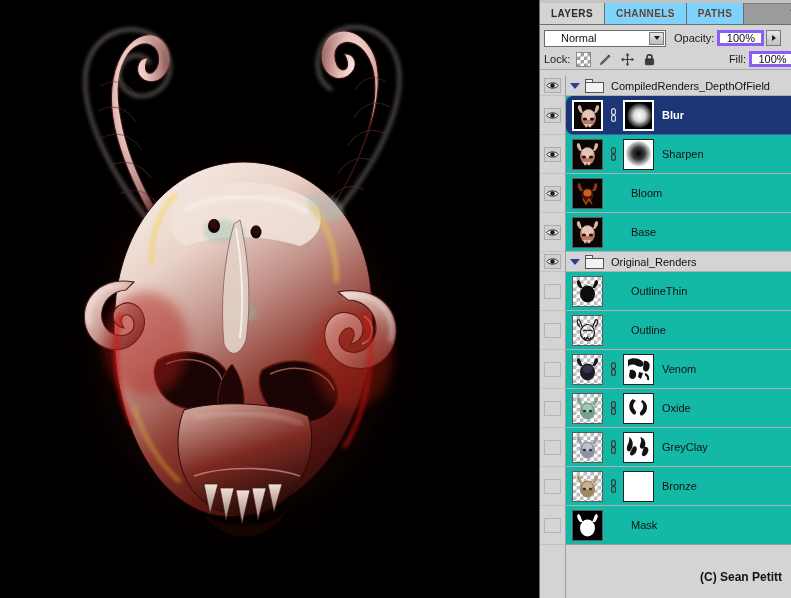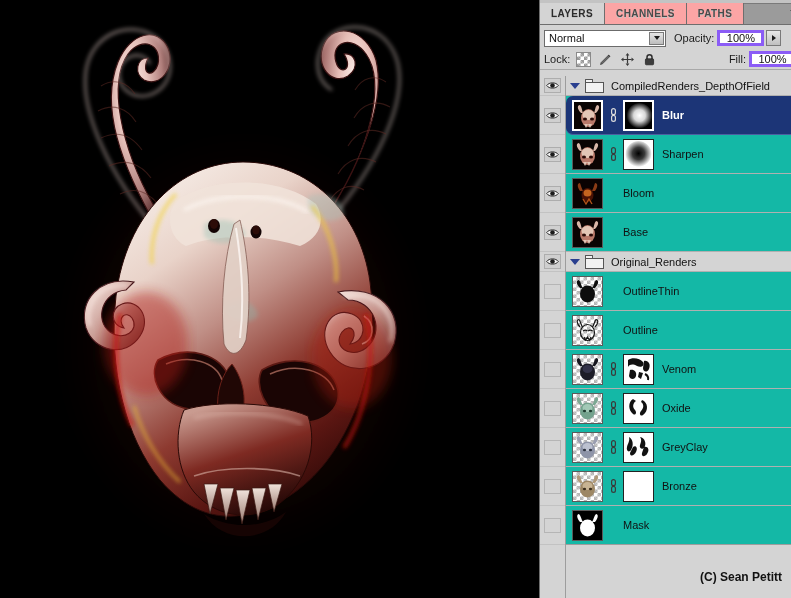--- a/index.html
+++ b/index.html
@@ -16,33 +16,33 @@
   #panel{position:absolute;left:539px;top:0;width:278px;height:598px;
          background:#d4d4d4;border-left:1px solid #6e6e6e;
          box-sizing:border-box;}
 
   .tabstrip{position:relative;height:24px;background:#9b9b9b;
             border-bottom:1px solid #6e6e6e;display:flex;align-items:flex-end;}
   .tabstrip::before{content:"";position:absolute;left:0;right:0;top:0;height:3px;
             background:#c3c3c3;border-bottom:1px solid #7a7a7a;}
   .tab{position:relative;height:21px;line-height:21px;padding:0 11px;
        font-size:10px;font-weight:bold;letter-spacing:.4px;color:#4a4a4a;
-       background:#fca5a5;border-right:1px solid #6e6e6e;text-shadow:0 1px 0 #c6c6c6;}
+       background:#7dd3fc;border-right:1px solid #6e6e6e;text-shadow:0 1px 0 #c6c6c6;}
   .tab.active{background:#d4d4d4;color:#2c2c2c;}
   .panelmenu{position:absolute;right:5px;bottom:4px;width:22px;height:14px;}
   .pm-tri{position:absolute;left:0;top:4px;width:0;height:0;
           border-left:4px solid transparent;border-right:4px solid transparent;
           border-top:4px solid #3a3a3a;}
   .pm-lines{position:absolute;right:0;top:2px;width:13px;}
   .pm-lines i{display:block;height:2px;background:#3a3a3a;margin-bottom:2px;}
 
   .modrow{display:flex;align-items:center;height:22px;padding:2px 4px 0 4px;}
   .selwrap{position:relative;width:122px;height:17px;background:#fff;
            border:1px solid #6b6b6b;box-sizing:border-box;display:flex;align-items:center;}
-  .selwrap span{font-size:11px;color:#111;padding-left:4px;}
+  .selwrap span{font-size:11px;color:#111;padding-left:16px;}
   .selbtn{position:absolute;right:1px;top:1px;width:15px;height:13px;
           background:linear-gradient(#e6e6e6,#bdbdbd);border:1px solid #7a7a7a;
           box-sizing:border-box;display:flex;align-items:center;justify-content:center;}
   .caret{width:0;height:0;border-left:3px solid transparent;
          border-right:3px solid transparent;border-top:4px solid #1b1b1b;}
   .caret-r{width:0;height:0;border-top:3px solid transparent;
          border-bottom:3px solid transparent;border-left:4px solid #1b1b1b;}
   .fieldlabel{font-size:11px;color:#1b1b1b;margin-left:8px;}
   .numfield{position:relative;width:47px;height:16px;background:#fff;
             border:3px solid #8b5cf6;box-sizing:border-box;margin-left:3px;
@@ -112,21 +112,21 @@
      linear-gradient(45deg,#b7b7b7 25%,transparent 25%,transparent 75%,#b7b7b7 75%) 3.5px 3.5px/7px 7px,
      #ffffff;}
   .thumb svg{position:absolute;left:0;top:0;}
 
   .link{width:11px;height:16px;margin:0 4px 0 1px;flex:0 0 11px;
         display:flex;align-items:center;justify-content:center;}
   .link.hidden{visibility:hidden;}
   .maskth{width:31px;height:31px;border:1px solid #222;box-sizing:border-box;
           margin-right:8px;flex:0 0 31px;background:#fff;position:relative;overflow:hidden;}
   .maskth.white-b{border:2px solid #fff;}
-  .nospace{margin-left:0;}
+  .nospace{margin-left:8px;}
   .lname{font-size:11px;color:#111;white-space:nowrap;}
   .row.selected .lname{color:#fff;font-weight:bold;}
 
   .copyright{position:absolute;right:20px;bottom:14px;font-size:12px;
              font-weight:bold;color:#111;}
   .listfooter{position:absolute;left:0;right:0;bottom:0;height:54px;background:#d4d4d4;}
   .footer-divider{position:absolute;left:0;right:0;top:0;height:1px;background:#9d9d9d;}
 </style>
 </head>
 <body>

